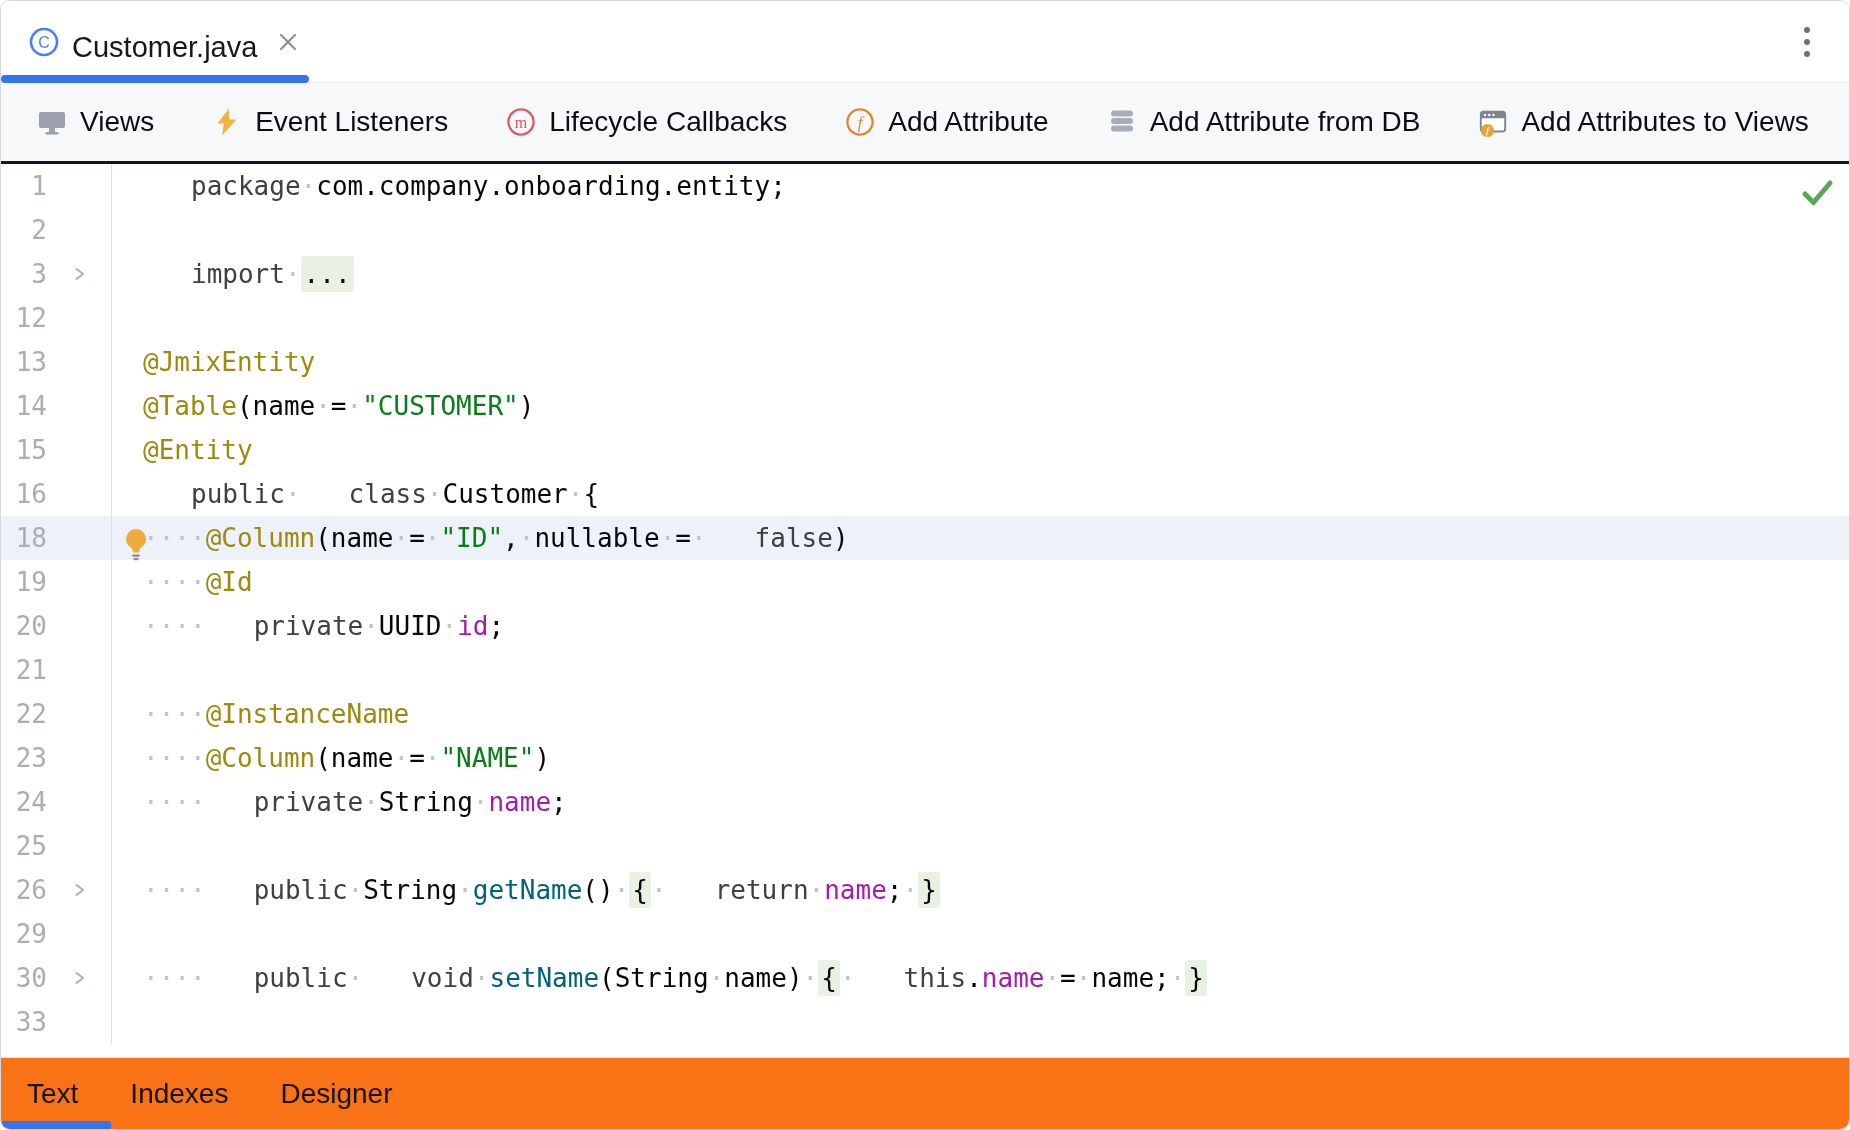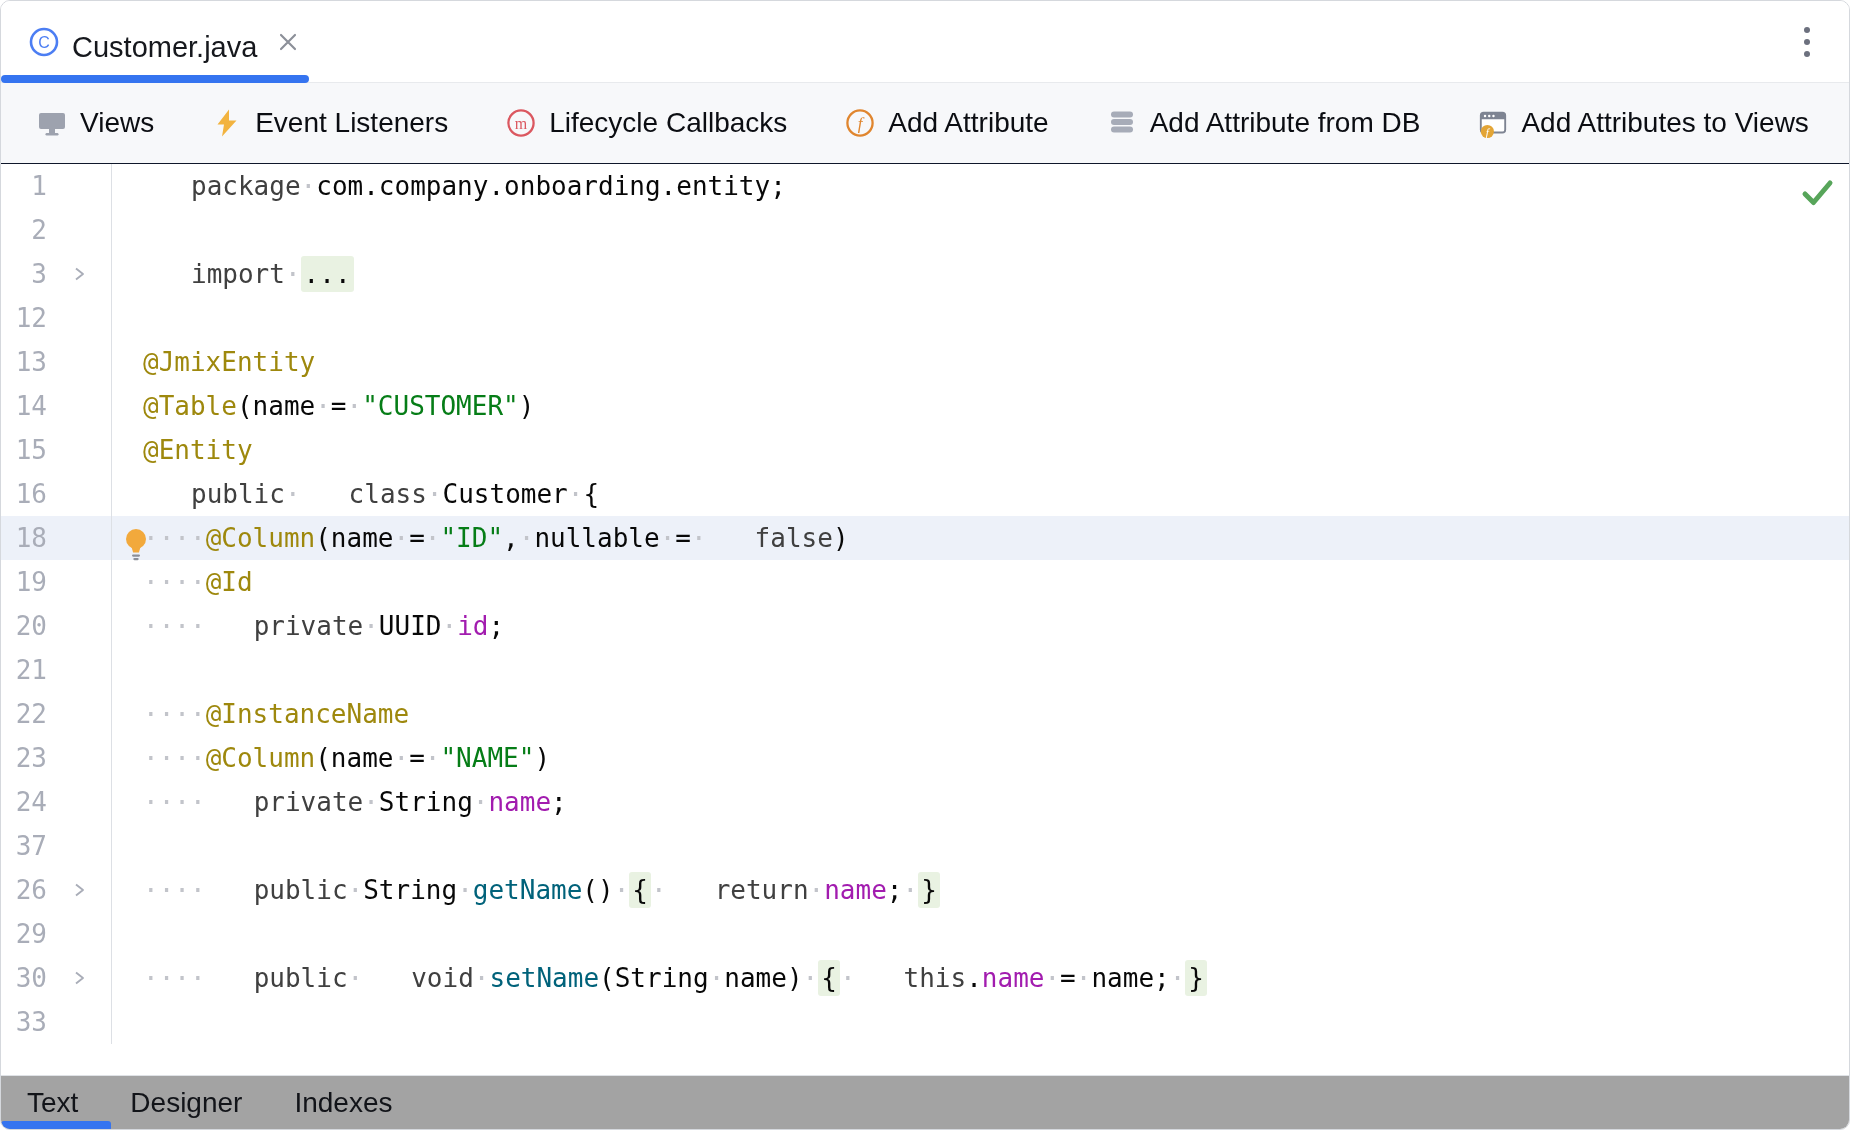--- a/index.html
+++ b/index.html
@@ -15,21 +15,21 @@
   .tab { display:flex; align-items:center; height:100%; padding:0 20px 0 27px; cursor:default; }
   .ticon { width:32px; height:32px; display:flex; flex:none; }
   .tlabel { font-size:29px; color:#16181D; margin:11px 18px 0 12px; }
   .tclose { width:26px; height:26px; display:flex; }
   .kebab { margin-left:auto; margin-right:22px; width:40px; height:44px;
            display:flex; align-items:center; justify-content:center; border-radius:8px; }
   .tab-underline { position:absolute; left:0; top:74px; width:308px; height:8px;
                    background:#3574F0; border-radius:4px; }
 
   
-  .toolbar { height:81px; flex:none; background:#F7F8FA; border-bottom:1px solid #0f172a;
+  .toolbar { height:81px; flex:none; background:#F7F8FA; border-bottom:3px solid #0f172a;
              display:flex; align-items:center; padding-left:36px; gap:58px; }
   .titem { display:flex; align-items:center; gap:13px; font-size:28px; color:#0B0D12; }
   .titem .icn { width:30px; height:30px; display:flex; flex:none; }
 
   
   .editor { position:relative; flex:1; overflow:hidden; background:#fff;
             font-family:"DejaVu Sans Mono", monospace; font-size:26px; }
   .row { display:flex; height:44px; align-items:center; position:relative; }
   .row.caret { background:#EDF1F9; }
   .g-num { width:46px; flex:none; text-align:right; color:#A9ADB8; font-size:26px; }
@@ -41,21 +41,21 @@
   .tok-str { color:#067D17; }
   .tok-fld { color:#a21caf; }
   .tok-mth { color:#00627A; }
   .tok-txt { color:#080808; }
   .tok-ws  { color:#C2C4CA; }
   .tok-fold { background:#E9F2E2; border-radius:3px; padding:3px 3px; color:#080808; }
   .bulb { position:absolute; left:6px; top:3px; width:36px; height:38px; }
   .check-widget { position:absolute; top:8px; right:12px; width:40px; height:40px; }
 
   
-  .bottombar { height:54px; flex:none; background:#a3a3a3; border-top:1px solid #DFE2E6;
+  .bottombar { height:72px; flex:none; background:#f97316; border-top:1px solid #DFE2E6;
                display:flex; align-items:flex-end; position:relative; }
   .btab { height:100%; display:flex; align-items:center; padding:0 26px;
           font-size:28px; color:#121419; }
   .btab-underline { position:absolute; left:0; bottom:0; width:110px; height:8px;
                     background:#3574F0; border-radius:3px 3px 0 0; }
 </style>
 </head>
 <body>
 
 <div class="app">
@@ -228,21 +228,21 @@
           <div class="g-num">23</div>
           <div class="g-arrow"></div>
           <div class="code-cell"><span class="tok-ws">····</span><span class="tok-ann">@Column</span><span class="tok-txt">(name</span><span class="tok-ws">·</span><span class="tok-txt">=</span><span class="tok-ws">·</span><span class="tok-str">"NAME"</span><span class="tok-txt">)</span></div>
         </div>
         <div class="row">
           <div class="g-num">24</div>
           <div class="g-arrow"></div>
           <div class="code-cell"><span class="tok-ws">····</span><span class="tok-kw">private</span><span class="tok-ws">·</span><span class="tok-txt">String</span><span class="tok-ws">·</span><span class="tok-fld">name</span><span class="tok-txt">;</span></div>
         </div>
         <div class="row">
-          <div class="g-num">37</div>
+          <div class="g-num">25</div>
           <div class="g-arrow"></div>
           <div class="code-cell"></div>
         </div>
         <div class="row">
           <div class="g-num">26</div>
           <div class="g-arrow">
             <svg viewBox="0 0 18 18" width="18" height="18">
       <path d="M6 3.5 L13 9 L6 14.5" fill="none" stroke="#A9ADB8" stroke-width="1.9" stroke-linejoin="round"></path>
             </svg>
           </div>
@@ -273,21 +273,21 @@
         <path d="M8 22 L16.5 30.5 L33 11" fill="none" stroke="#57A55A" stroke-width="5" stroke-linecap="round" stroke-linejoin="round"></path>
       </svg>
     </div>
   </div>
 
   <div class="bottombar" id="bottombar">
     <div class="btab">
         <span>Text</span>
       </div>
       <div class="btab">
+        <span>Indexes</span>
+      </div>
+      <div class="btab">
         <span>Designer</span>
-      </div>
-      <div class="btab">
-        <span>Indexes</span>
       </div>
       <div class="btab-underline"></div>
   </div>
 
 </div>
 
 </body></html>

